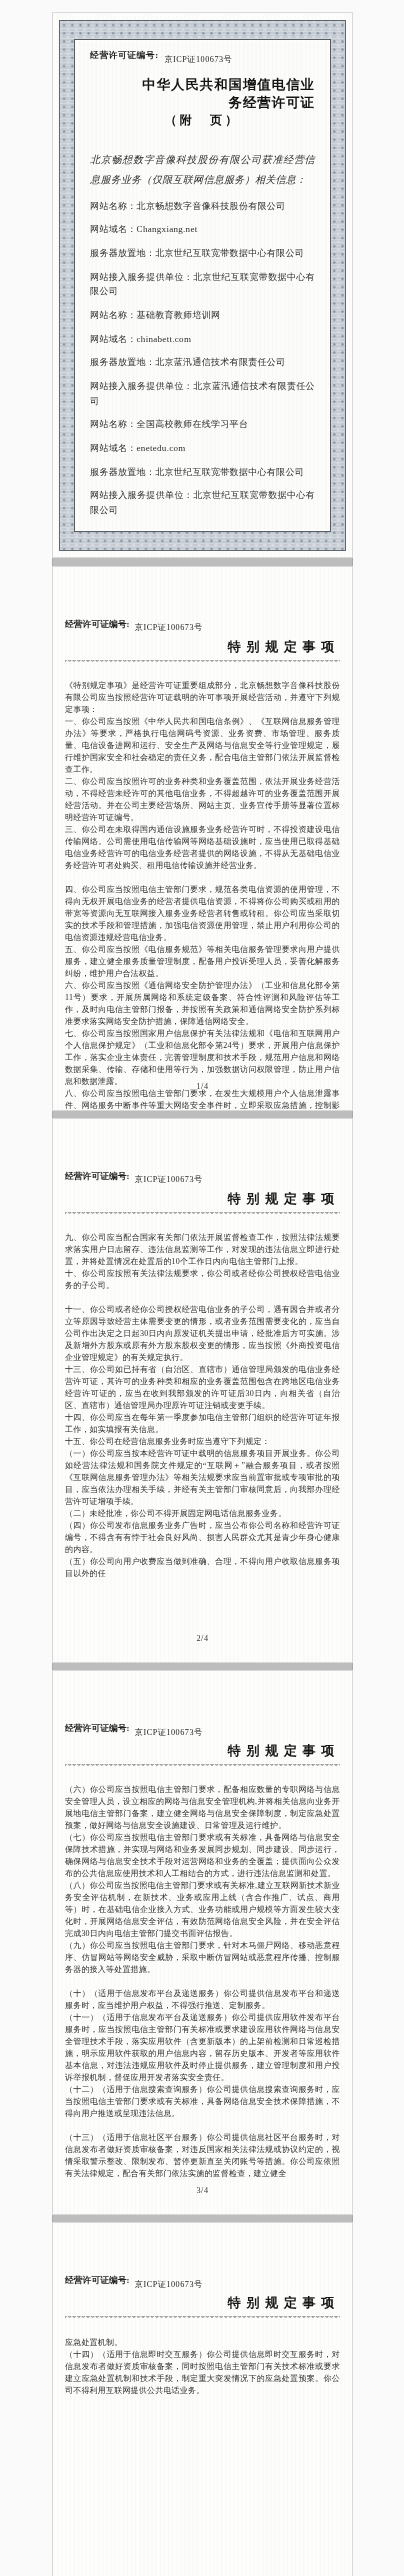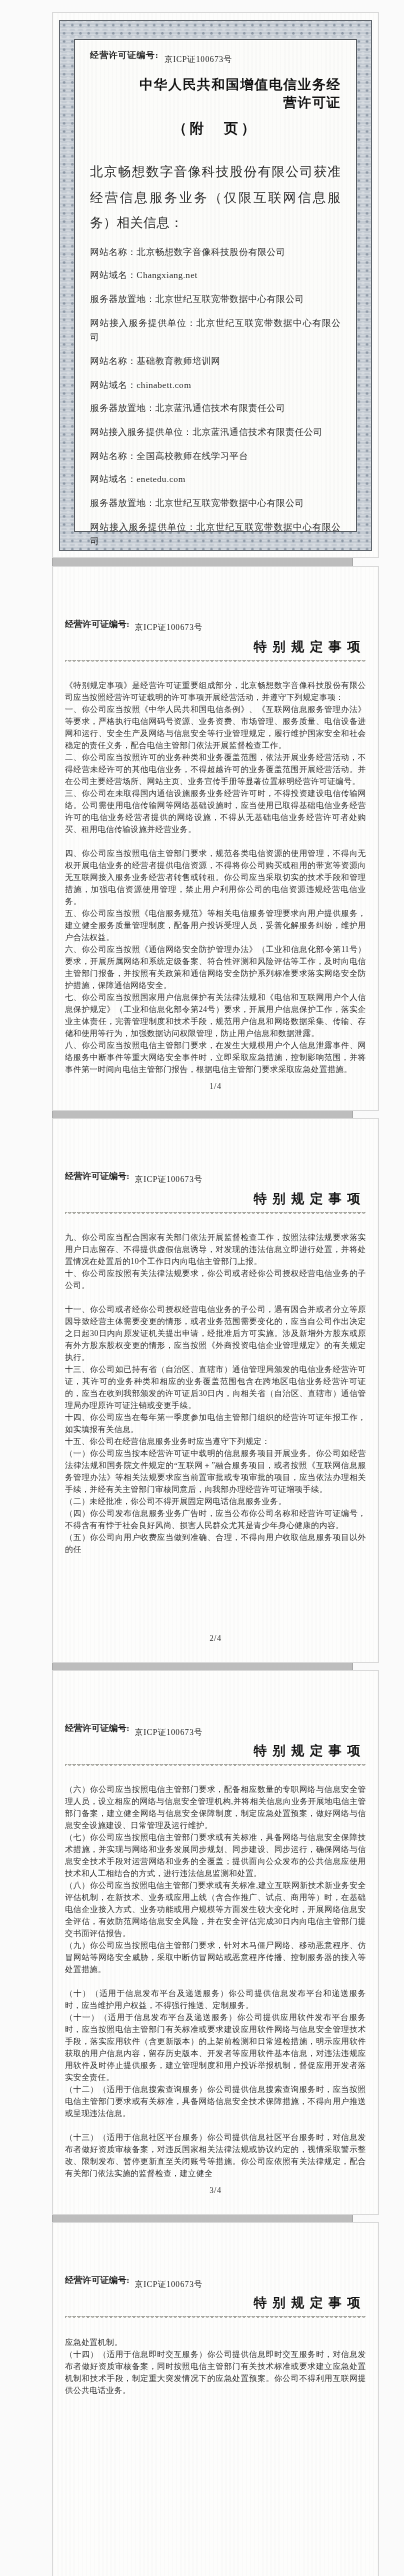--- a/index.html
+++ b/index.html
@@ -5,21 +5,21 @@
   * { margin:0; padding:0; box-sizing:border-box; }
   html,body { width:405px; }
   body {
     background:#fafafa;
     font-family:"Liberation Serif","DejaVu Serif",serif;
     color:#2b2b2b;
     min-height:2873px;
   }
   .doc-column { width:301px; margin:0 auto; padding-top:12.4px; }
   .page {
-    width:327px; background:#fdfdfc; position:relative;
+    width:301px; background:#fdfdfc; position:relative;
     border:0.5px solid #d9d9d9;
     background-image:repeating-linear-gradient(90deg, rgba(60,60,70,0.015) 0 1.5px, transparent 1.5px 4.1px);
     overflow:hidden;
   }
   .page-gap { height:7.2px; background:#bdbdbd; border-left:0.5px solid #a9a9a9; border-right:0.5px solid #a9a9a9; }
 
   
   .page.cert { height:546px; padding:6.2px; }
   .cert-border {
     height:100%;
@@ -40,23 +40,23 @@
     padding:10.3px 15.5px 0 15.5px;
     background-image:repeating-linear-gradient(90deg, rgba(70,80,90,0.02) 0 1.5px, transparent 1.5px 4.1px);
   }
   .license-no-row { font-size:8.8px; letter-spacing:0.5px; }
   .license-no-label { font-weight:bold; color:#1f1f1f; }
   .license-no-value { font-size:8.2px; position:relative; top:3.6px; left:3.1px; letter-spacing:0.5px; color:#222; }
   .cert-title {
     margin-top:13.4px; text-align:right;
     font-size:13.4px; font-weight:bold; letter-spacing:1px; color:#141414;margin-left:40px;
   }
-  .cert-subtitle { text-align:center; font-size:14px; font-weight:bold; letter-spacing:3.1px; margin-top:8px; color:#141414; }
+  .cert-subtitle { text-align:center; font-size:12px; font-weight:bold; letter-spacing:3.1px; margin-top:0; color:#141414; }
   .cert-body { margin-top:21.6px; }
-  .cert-intro { font-size:13px; line-height:1.95; text-align:justify; letter-spacing:0.3px; margin-bottom:9.3px; }
+  .cert-intro { font-size:10px; line-height:1.95; text-align:justify; letter-spacing:0.3px; margin-bottom:9.3px;font-style:italic; }
   .cert-lines .para { font-size:9px; line-height:1.65; letter-spacing:0.3px; margin-bottom:8.8px; text-align:justify; }
 
   
   .page.prov { height:545px; padding:52px 12px 0 12px; }
   .prov-header { font-size:8.8px; }
   .prov-title { text-align:right; font-size:13px; font-weight:bold; letter-spacing:5.7px; margin-top:7.2px; color:#161616; }
   .zigzag {
     height:3.6px; margin-top:4.1px;
     background:
       linear-gradient(135deg, #94948c 1.5px, transparent 1.5px) 0 0,
@@ -137,21 +137,21 @@
   <div class="page-gap"></div>
 
   <section class="page prov">
     <div class="prov-header">
       <span class="license-no-label">经营许可证编号:</span>
       <span class="license-no-value">京ICP证100673号</span>
     </div>
     <h2 class="prov-title">特别规定事项</h2>
     <div class="zigzag"></div>
     <div class="prov-body">
-        <p class="para">九、你公司应当配合国家有关部门依法开展监督检查工作，按照法律法规要求落实用户日志留存、不得提供虚假信息诱导，对发现的违法信息立即进行处置，并将处置情况在处置后的10个工作日内向电信主管部门上报。</p>
+        <p class="para">九、你公司应当配合国家有关部门依法开展监督检查工作，按照法律法规要求落实用户日志留存、违法信息监测等工作，对发现的违法信息立即进行处置，并将处置情况在处置后的10个工作日内向电信主管部门上报。</p>
         <p class="para">十、你公司应按照有关法律法规要求，你公司或者经你公司授权经营电信业务的子公司。</p>
         <p class="para gap">十一、你公司或者经你公司授权经营电信业务的子公司，遇有因合并或者分立等原因导致经营主体需要变更的情形，或者业务范围需要变化的，应当自公司作出决定之日起30日内向原发证机关提出申请，经批准后方可实施。涉及新增外方股东或原有外方股东股权变更的情形，应当按照《外商投资电信企业管理规定》的有关规定执行。</p>
         <p class="para">十三、你公司如已持有省（自治区、直辖市）通信管理局颁发的电信业务经营许可证，其许可的业务种类和相应的业务覆盖范围包含在跨地区电信业务经营许可证的，应当在收到我部颁发的许可证后30日内，向相关省（自治区、直辖市）通信管理局办理原许可证注销或变更手续。</p>
         <p class="para">十四、你公司应当在每年第一季度参加电信主管部门组织的经营许可证年报工作，如实填报有关信息。</p>
         <p class="para">十五、你公司在经营信息服务业务时应当遵守下列规定：</p>
         <p class="para">（一）你公司应当按本经营许可证中载明的信息服务项目开展业务。你公司如经营法律法规和国务院文件规定的“互联网＋”融合服务项目，或者按照《互联网信息服务管理办法》等相关法规要求应当前置审批或专项审批的项目，应当依法办理相关手续，并经有关主管部门审核同意后，向我部办理经营许可证增项手续。</p>
         <p class="para">（二）未经批准，你公司不得开展固定网电话信息服务业务。</p>
         <p class="para">（四）你公司发布信息服务业务广告时，应当公布你公司名称和经营许可证编号，不得含有有悖于社会良好风尚、损害人民群众尤其是青少年身心健康的内容。</p>
         <p class="para">（五）你公司向用户收费应当做到准确、合理，不得向用户收取信息服务项目以外的任</p>
       </div>

